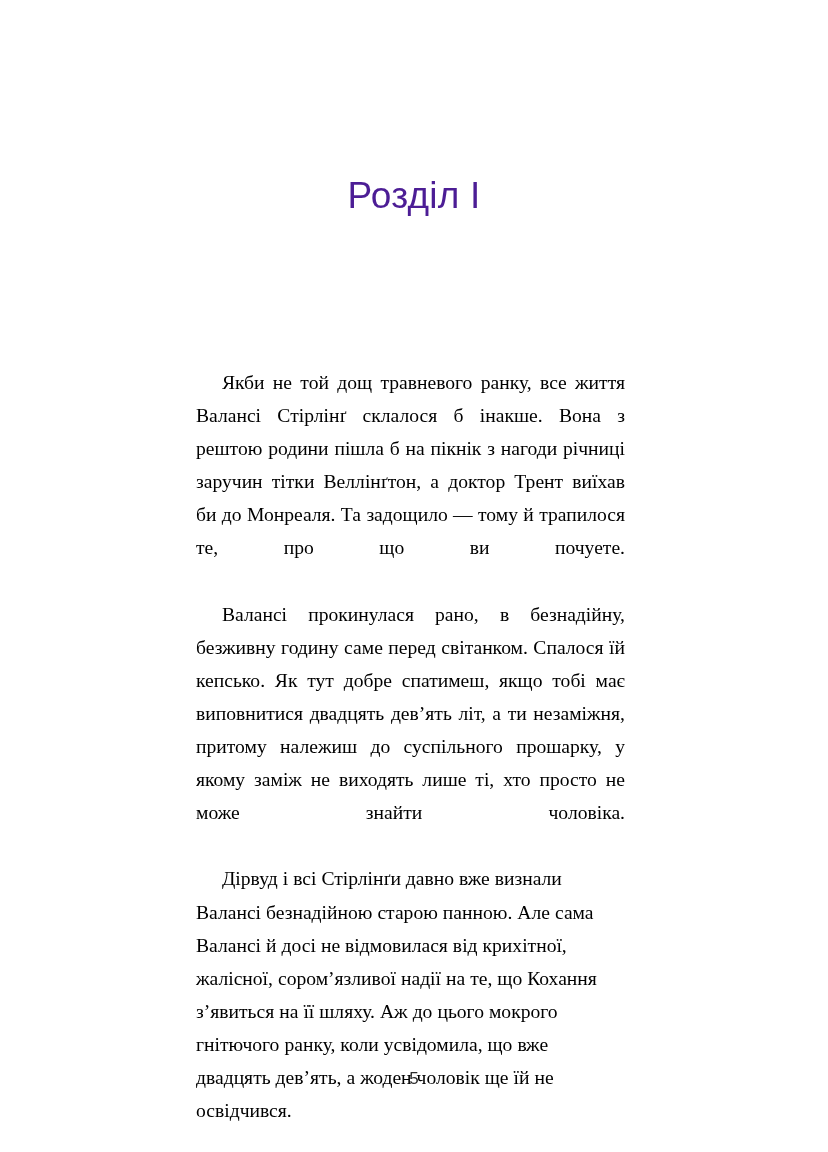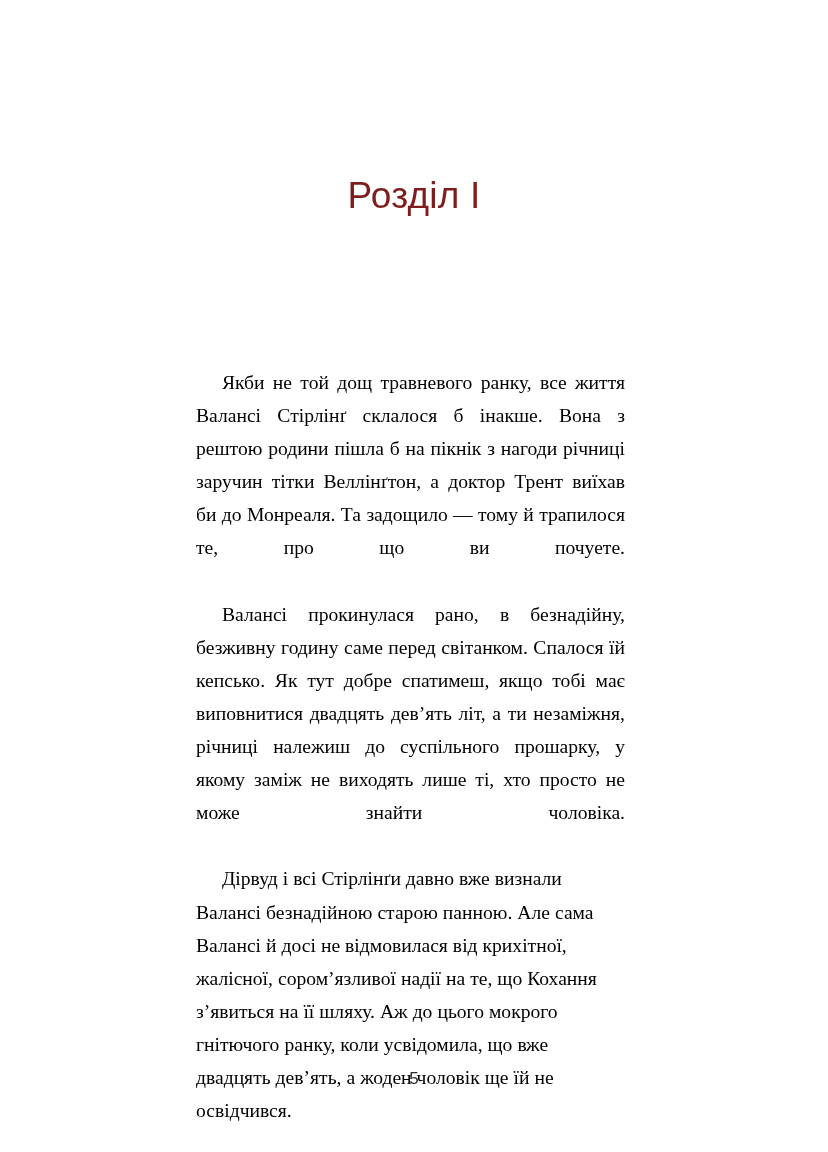--- a/index.html
+++ b/index.html
@@ -29,21 +29,21 @@
     position: absolute;
     top: 148px;
     left: 0;
     width: 828px;
     text-align: center;
     font-family: "Liberation Sans", "DejaVu Sans", sans-serif;
     font-size: 37px;
     font-weight: 400;
     line-height: 46px;
     letter-spacing: 0.2px;
-    color: #7f1d1d;
+    color: #4c1d95;
     white-space: pre;
   }
 
   
   .text-block {
     position: absolute;
     top: 366px;
     left: 196px;
     width: 429px;
   }
@@ -86,19 +86,19 @@
 </style>
 </head>
 <body>
 
 <div class="page">
 
   <h1 class="chapter-title">Розділ I</h1>
 
   <div class="text-block">
     <p class="paragraph">Якби не той дощ травневого ранку, все життя Валансі Стірлінґ склалося б інакше. Вона з рештою родини пішла б на пікнік з нагоди річниці заручин тітки Веллінґтон, а доктор Трент виїхав би до Монреаля. Та задощило — тому й трапилося те, про що ви почуете.</p>
-    <p class="paragraph">Валансі прокинулася рано, в безнадійну, безживну годину саме перед світанком. Спалося їй кепсько. Як тут добре спатимеш, якщо тобі має виповнитися двадцять дев’ять літ, а ти незаміжня, річниці належиш до суспільного прошарку, у якому заміж не виходять лише ті, хто просто не може знайти чоловіка.</p>
+    <p class="paragraph">Валансі прокинулася рано, в безнадійну, безживну годину саме перед світанком. Спалося їй кепсько. Як тут добре спатимеш, якщо тобі має виповнитися двадцять дев’ять літ, а ти незаміжня, притому належиш до суспільного прошарку, у якому заміж не виходять лише ті, хто просто не може знайти чоловіка.</p>
     <p class="paragraph">Дірвуд і всі Стірлінґи давно вже визнали Валансі безнадійною старою панною. Але сама Валансі й досі не відмовилася від крихітної, жалісної, сором’язливої надії на те, що Кохання з’явиться на її шляху. Аж до цього мокрого гнітючого ранку, коли усвідомила, що вже двадцять дев’ять, а жоден чоловік ще їй не освідчився.</p>
   </div>
 
   <div class="page-number">5</div>
 
 </div>
 
 </body></html>

